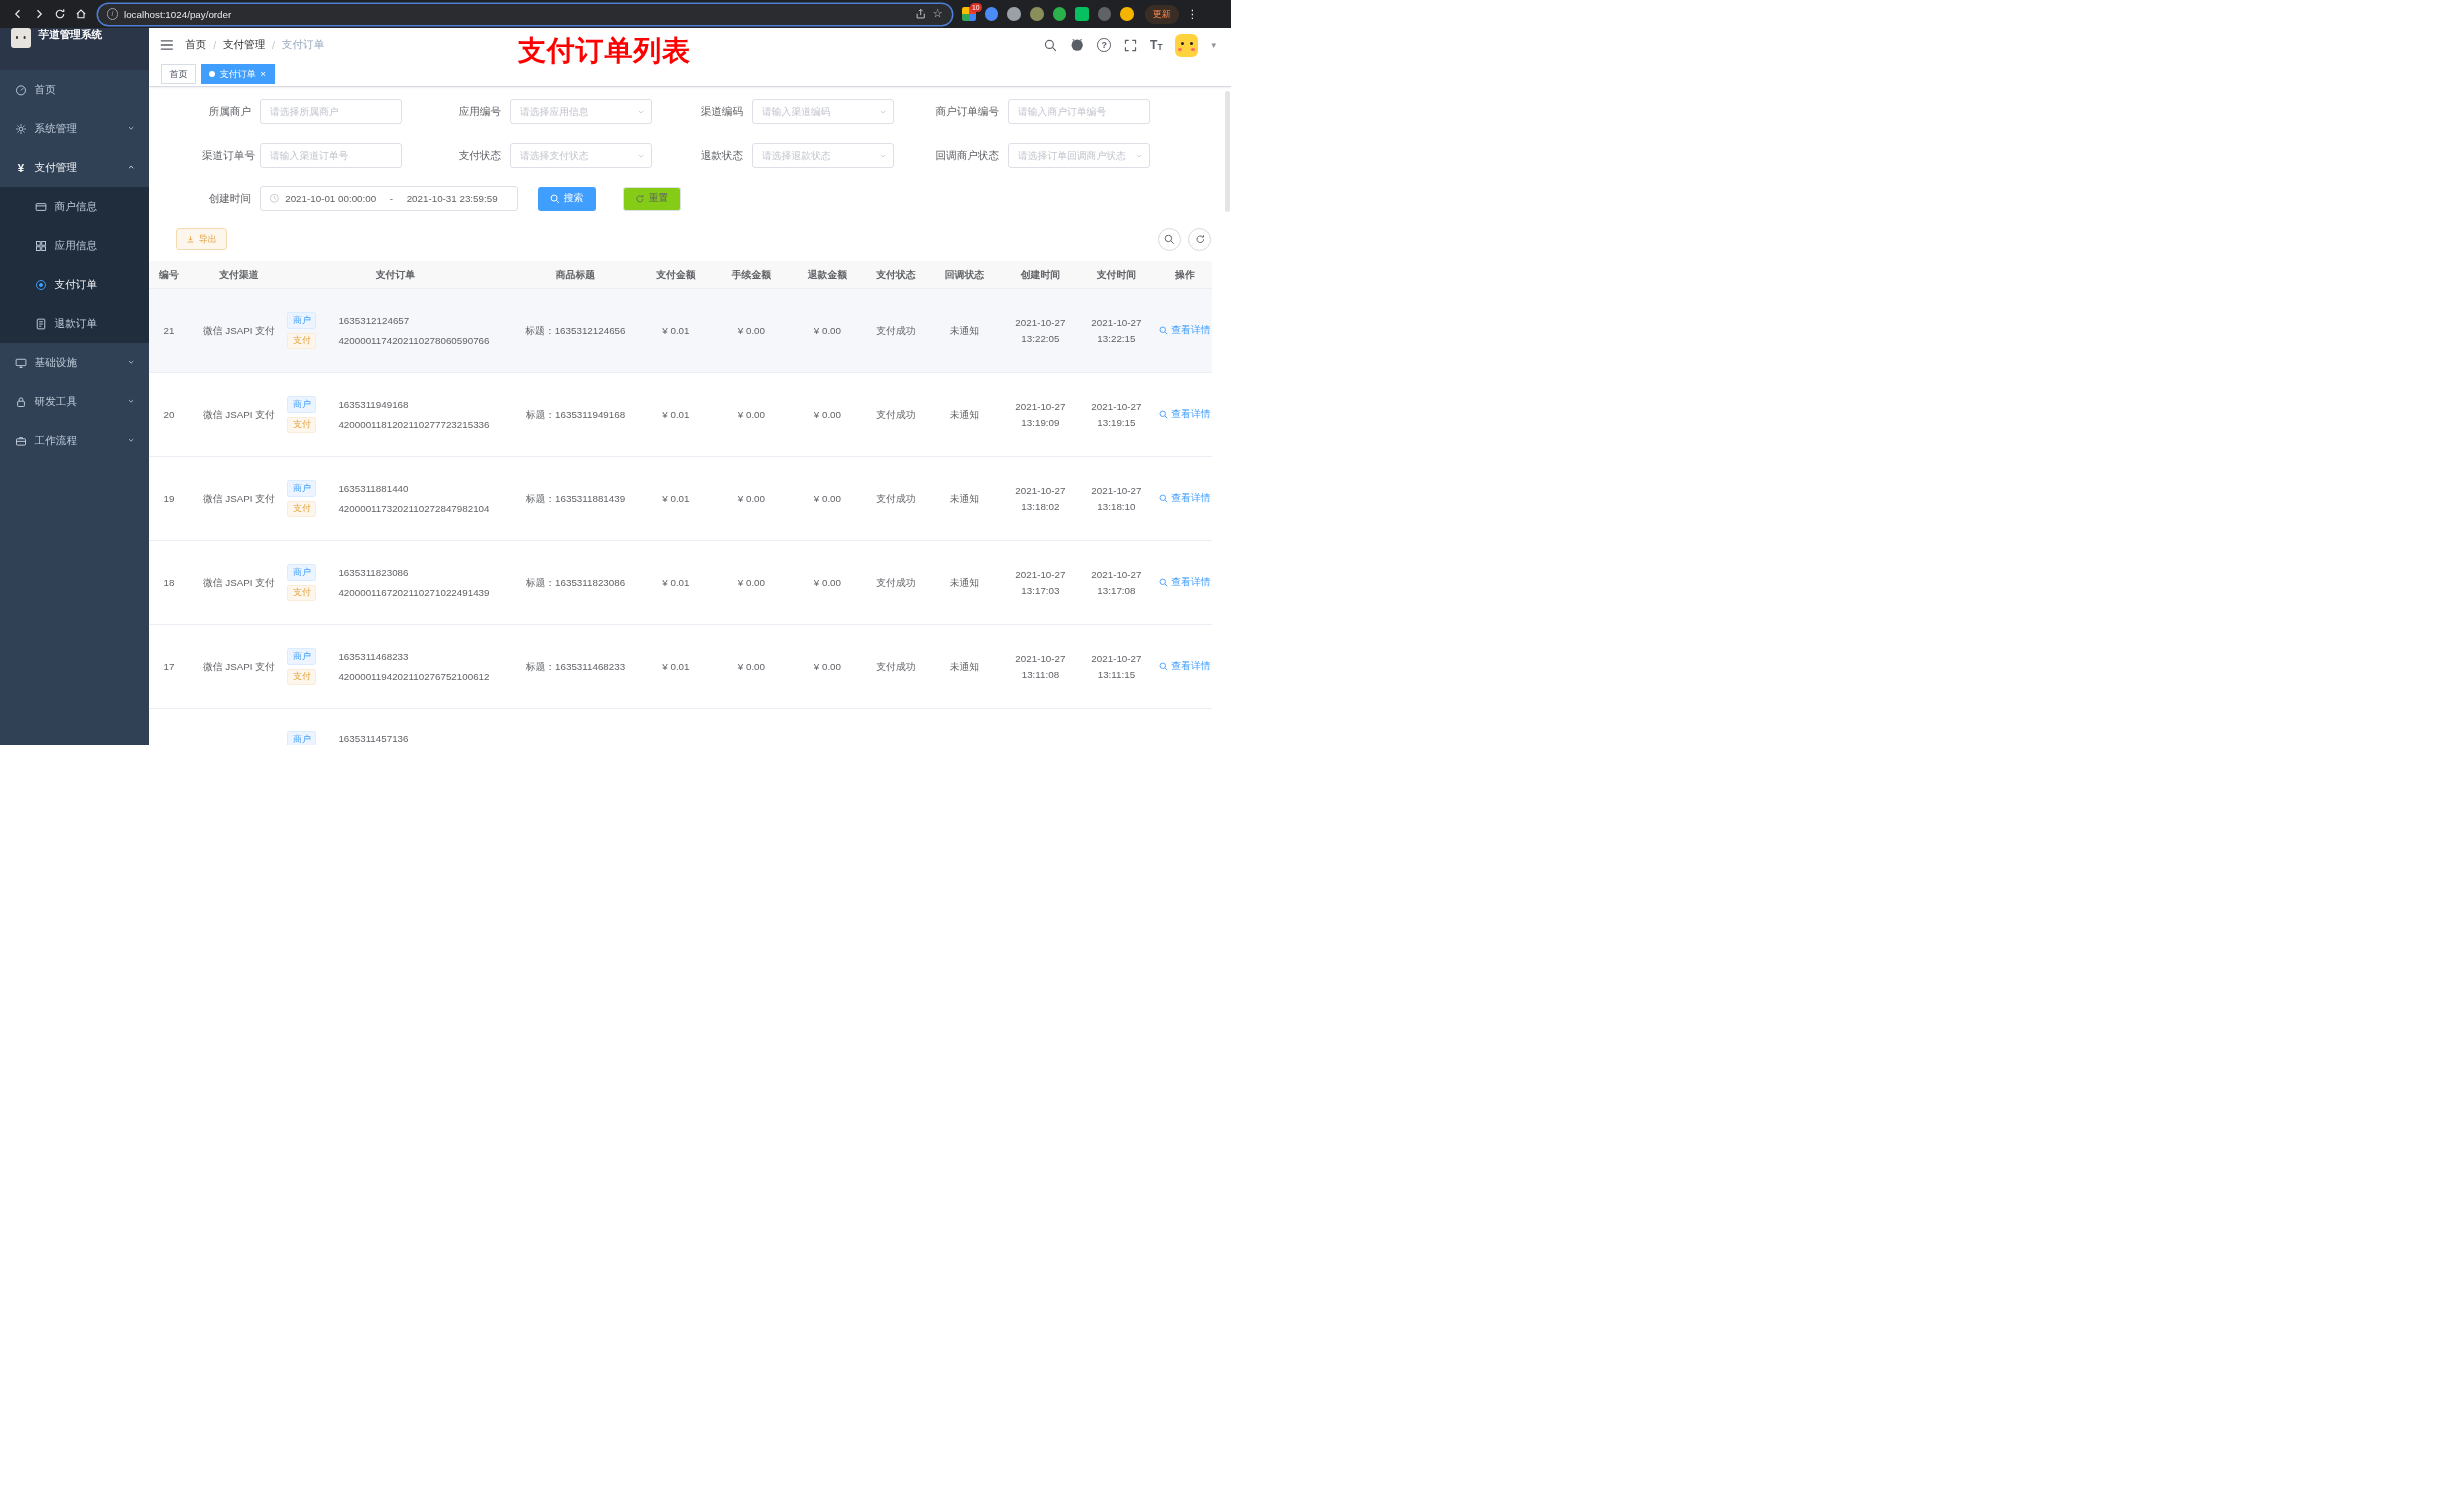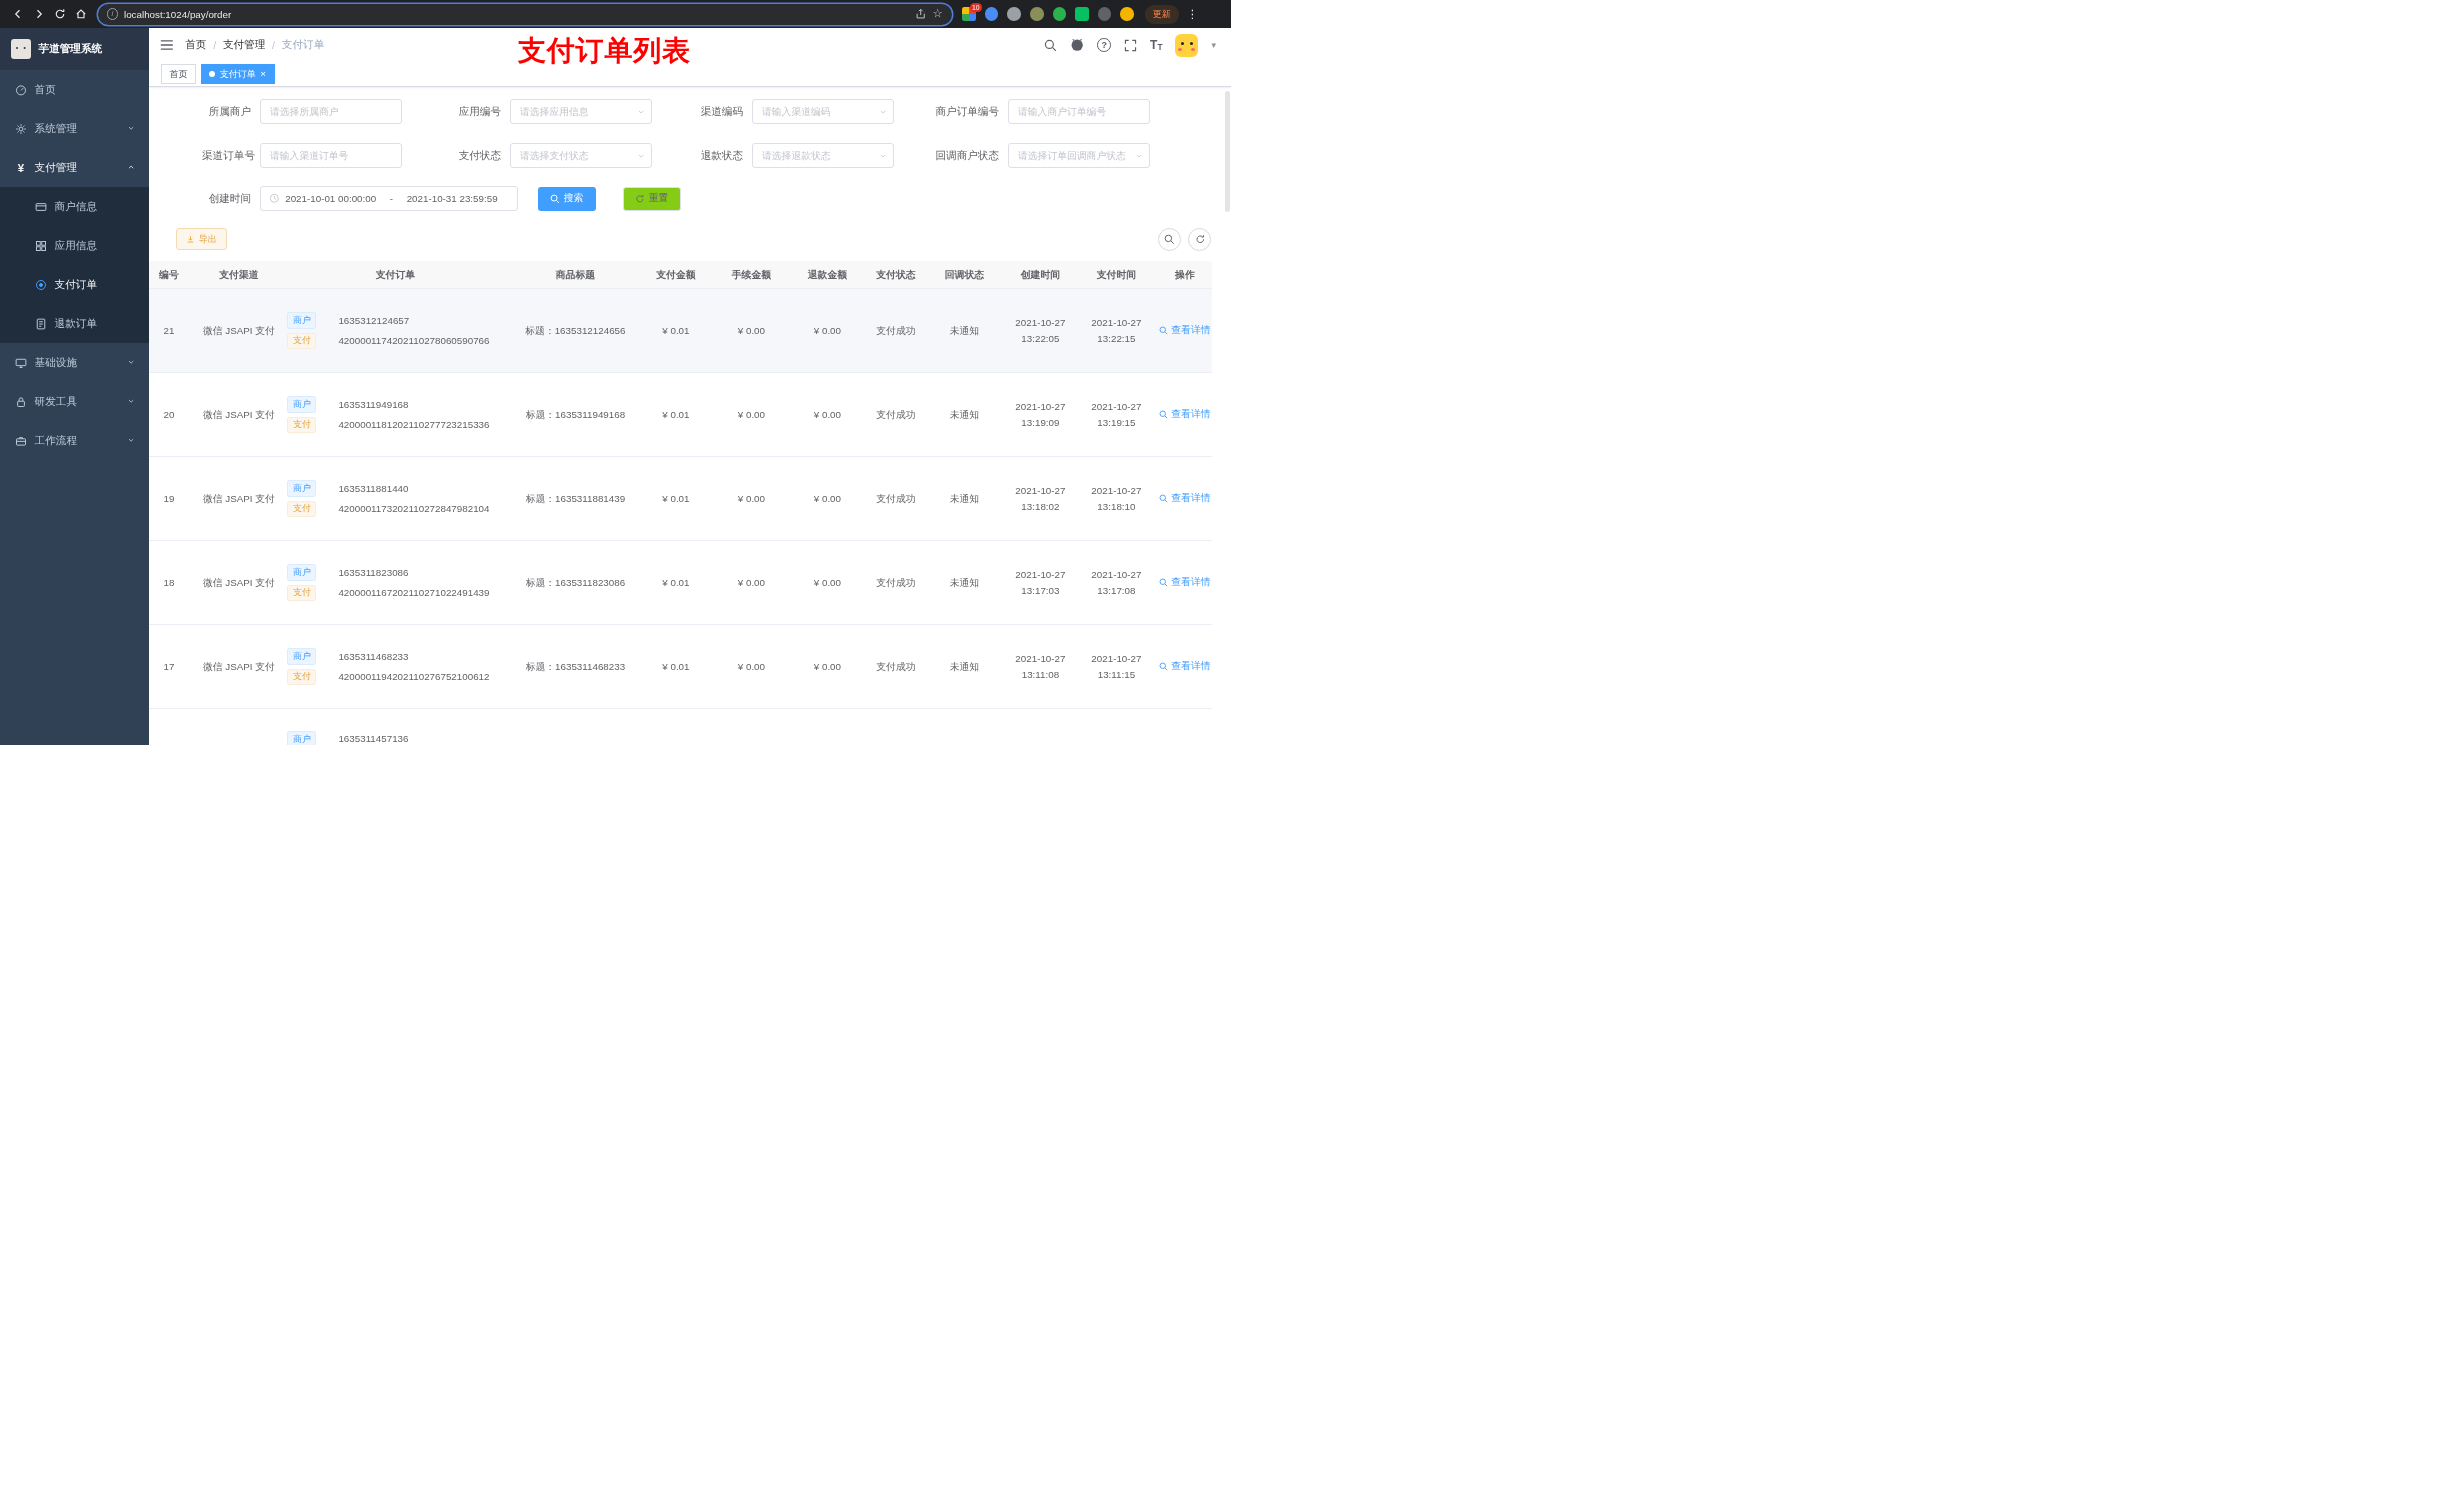--- a/index.html
+++ b/index.html
@@ -26,21 +26,21 @@
   .e6 { background:#07c160; }
   .e7 { background:#5f6368; }
   .e8 { background:#f4b400; }
   .ext-badge { position:absolute; top:-4.5px; right:-6px; background:#d93025; color:#fff; font-size:6.8px; line-height:9px; border-radius:5.3px; padding:0 2.3px; }
   .update-pill { margin-left:10.6px; color:#ff8a50; background:#3a2d24; border-radius:9px; padding:3px 8.3px; font-size:9px; flex:none; cursor:pointer; }
   .more-v { color:#e8eaed; font-size:11.4px; margin-left:7.6px; cursor:pointer; }
 
   
   .layout { display:flex; height:717px; }
   .sidebar { width:149px; flex:none; background:#304156; color:#bfcbd9; overflow:hidden; }
-  .logo-row { height:42px; display:flex; align-items:center; gap:7.6px; padding-left:10.6px; background:#2b3649; }
+  .logo-row { height:42px; display:flex; align-items:flex-start; gap:7.6px; padding-left:10.6px; background:#2b3649; }
   .logo-img { width:20.4px; height:20.4px; border-radius:3px; background:#e7e3de; position:relative; }
   .logo-img::before { content:""; position:absolute; left:5.3px; top:8.3px; width:2.3px; height:2.3px; border-radius:50%; background:#333; box-shadow:7.6px 0 0 #333; }
   .logo-title { color:#fff; font-size:10.6px; font-weight:bold; }
   .menu-item { height:39px; display:flex; align-items:center; gap:7.6px; padding-left:15px; font-size:10.6px; cursor:pointer; position:relative; }
   .menu-item .mi-icon { width:12px; height:12px; flex:none; }
   .menu-item .mi-glyph { width:12px; text-align:center; font-weight:bold; font-size:11.4px; flex:none; }
   .menu-item .arrow { position:absolute; right:13.6px; }
   .menu-item.parent-open { color:#f4f4f5; }
   .submenu { background:#1f2d3d; }
   .submenu .menu-item { padding-left:35px;align-items:center; }

